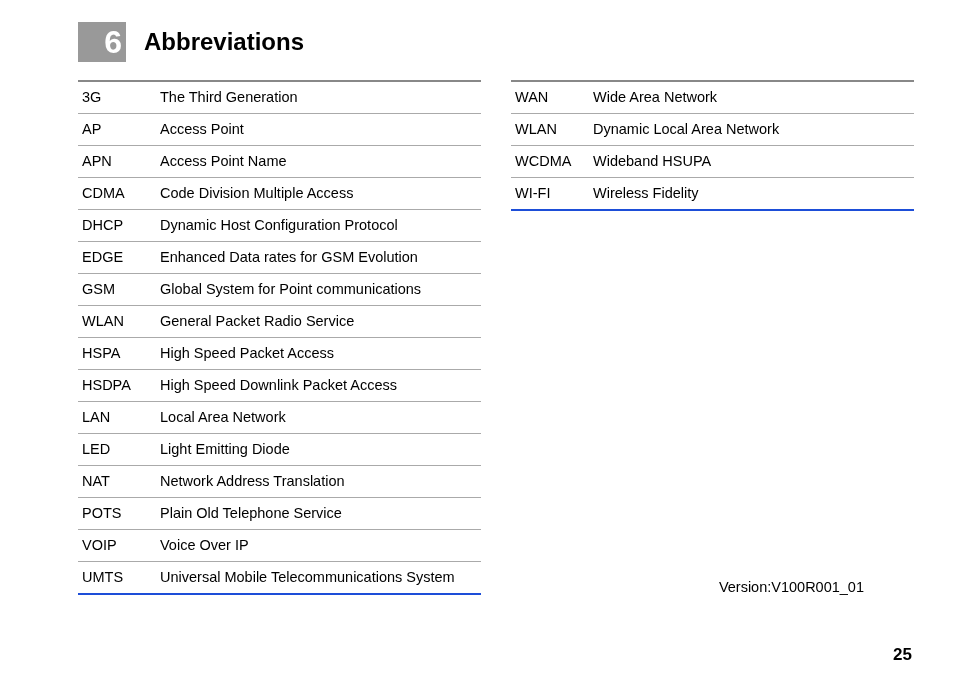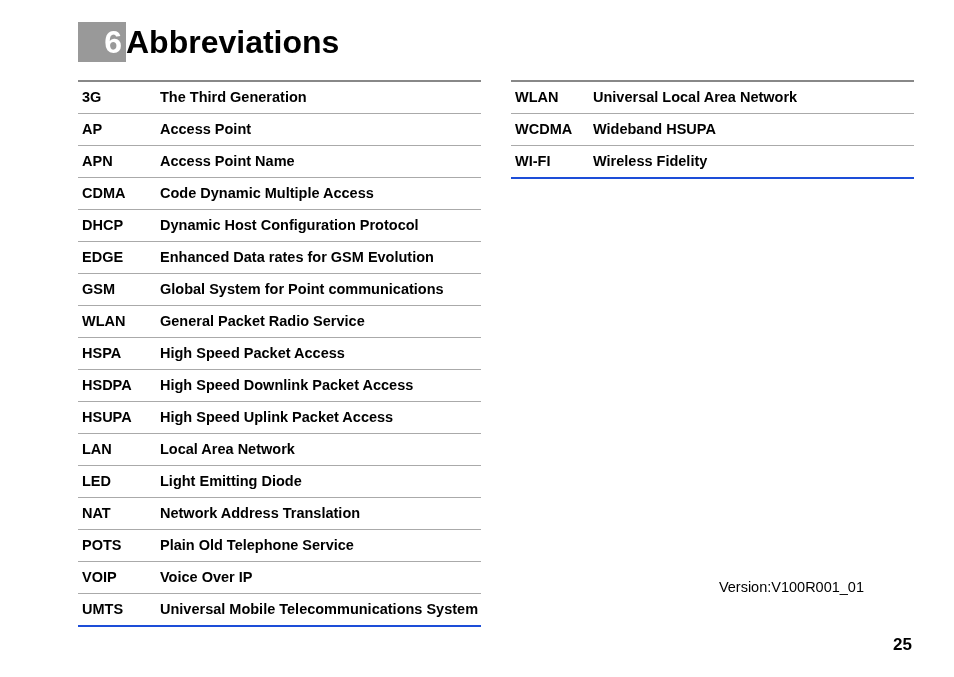--- a/index.html
+++ b/index.html
@@ -23,23 +23,23 @@
       font-size: 32px;
       font-weight: bold;
       width: 48px;
       height: 40px;
       display: flex;
       align-items: center;
       justify-content: flex-end;
       padding-right: 4px;
     }
     .title {
-      font-size: 32px;
+      font-size: 24px;
       font-weight: bold;
-      margin-left: 0;
+      margin-left: 18px;
     }
     .columns {
       display: flex;
       gap: 30px;
     }
     .col {
       flex: 1;
       min-width: 0;
     }
     table {
@@ -53,36 +53,35 @@
     tbody tr:first-child td {
       border-top: 2px solid #888;
     }
     tbody tr:last-child td {
       border-bottom: 2px solid #1d4ed8;
     }
     td {
       padding: 5px 2px 5px 2px;
       vertical-align: top;
       line-height: 1.45;
-      font-weight: bold;
     }
     td.abbr {
       width: 80px;
       padding-left: 4px;
     }
     .version {
       position: absolute;
       right: 90px;
       bottom: 82px;
       font-size: 14.5px;
     }
     .pagenum {
       position: absolute;
       right: 42px;
-      bottom: 22px;
+      bottom: 12px;
       font-size: 17px;
       font-weight: bold;
     }
   </style>
 </head>
 <body>
 
 <div class="header">
   <div class="chapter-box">6</div>
   <div class="title">Abbreviations</div>
@@ -99,21 +98,21 @@
           <tr>
             <td class="abbr">AP</td>
             <td>Access Point</td>
           </tr>
           <tr>
             <td class="abbr">APN</td>
             <td>Access Point Name</td>
           </tr>
           <tr>
             <td class="abbr">CDMA</td>
-            <td>Code Dynamic Multiple Access</td>
+            <td>Code Division Multiple Access</td>
           </tr>
           <tr>
             <td class="abbr">DHCP</td>
             <td>Dynamic Host Configuration Protocol</td>
           </tr>
           <tr>
             <td class="abbr">EDGE</td>
             <td>Enhanced Data rates for GSM Evolution</td>
           </tr>
           <tr>
@@ -124,24 +123,20 @@
             <td class="abbr">WLAN</td>
             <td>General Packet Radio Service</td>
           </tr>
           <tr>
             <td class="abbr">HSPA</td>
             <td>High Speed Packet Access</td>
           </tr>
           <tr>
             <td class="abbr">HSDPA</td>
             <td>High Speed Downlink Packet Access</td>
-          </tr>
-          <tr>
-            <td class="abbr">HSUPA</td>
-            <td>High Speed Uplink Packet Access</td>
           </tr>
           <tr>
             <td class="abbr">LAN</td>
             <td>Local Area Network</td>
           </tr>
           <tr>
             <td class="abbr">LED</td>
             <td>Light Emitting Diode</td>
           </tr>
           <tr>
@@ -160,22 +155,26 @@
             <td class="abbr">UMTS</td>
             <td>Universal Mobile Telecommunications System</td>
           </tr>
         </tbody>
     </table>
   </div>
   <div class="col">
     <table>
       <tbody id="right-body">
           <tr>
+            <td class="abbr">WAN</td>
+            <td>Wide Area Network</td>
+          </tr>
+          <tr>
             <td class="abbr">WLAN</td>
-            <td>Universal Local Area Network</td>
+            <td>Dynamic Local Area Network</td>
           </tr>
           <tr>
             <td class="abbr">WCDMA</td>
             <td>Wideband HSUPA</td>
           </tr>
           <tr>
             <td class="abbr">WI-FI</td>
             <td>Wireless Fidelity</td>
           </tr>
         </tbody>

